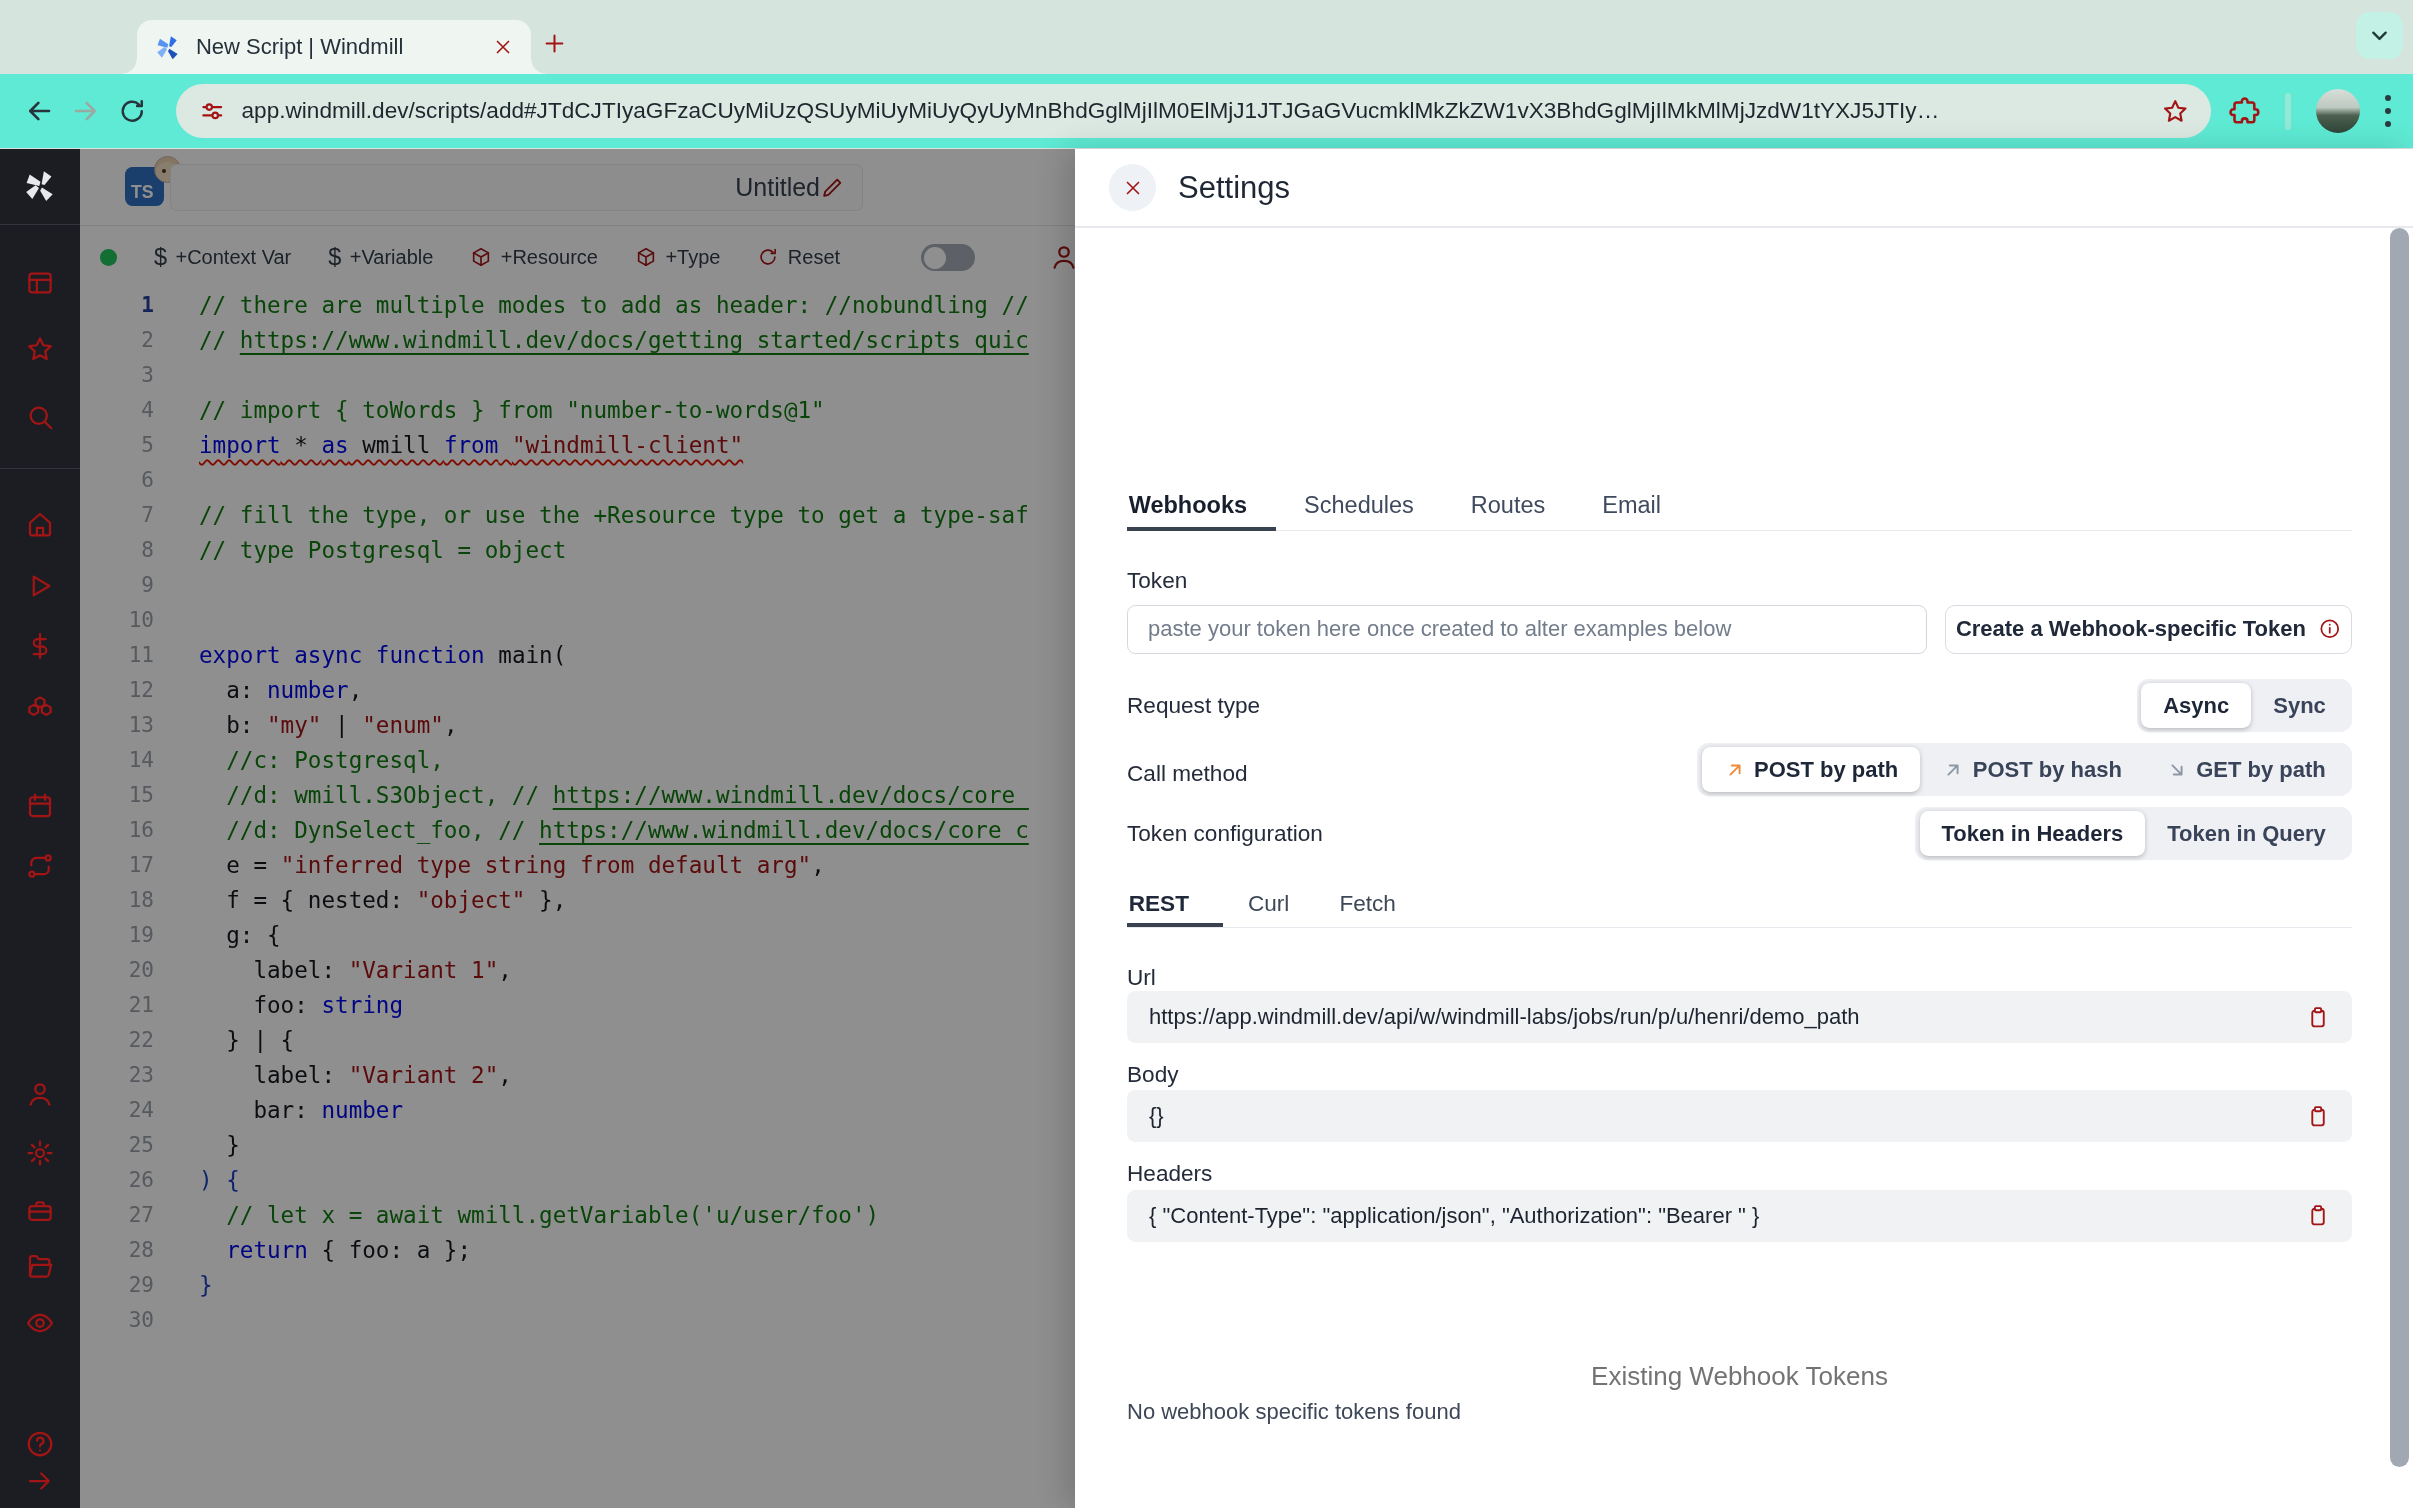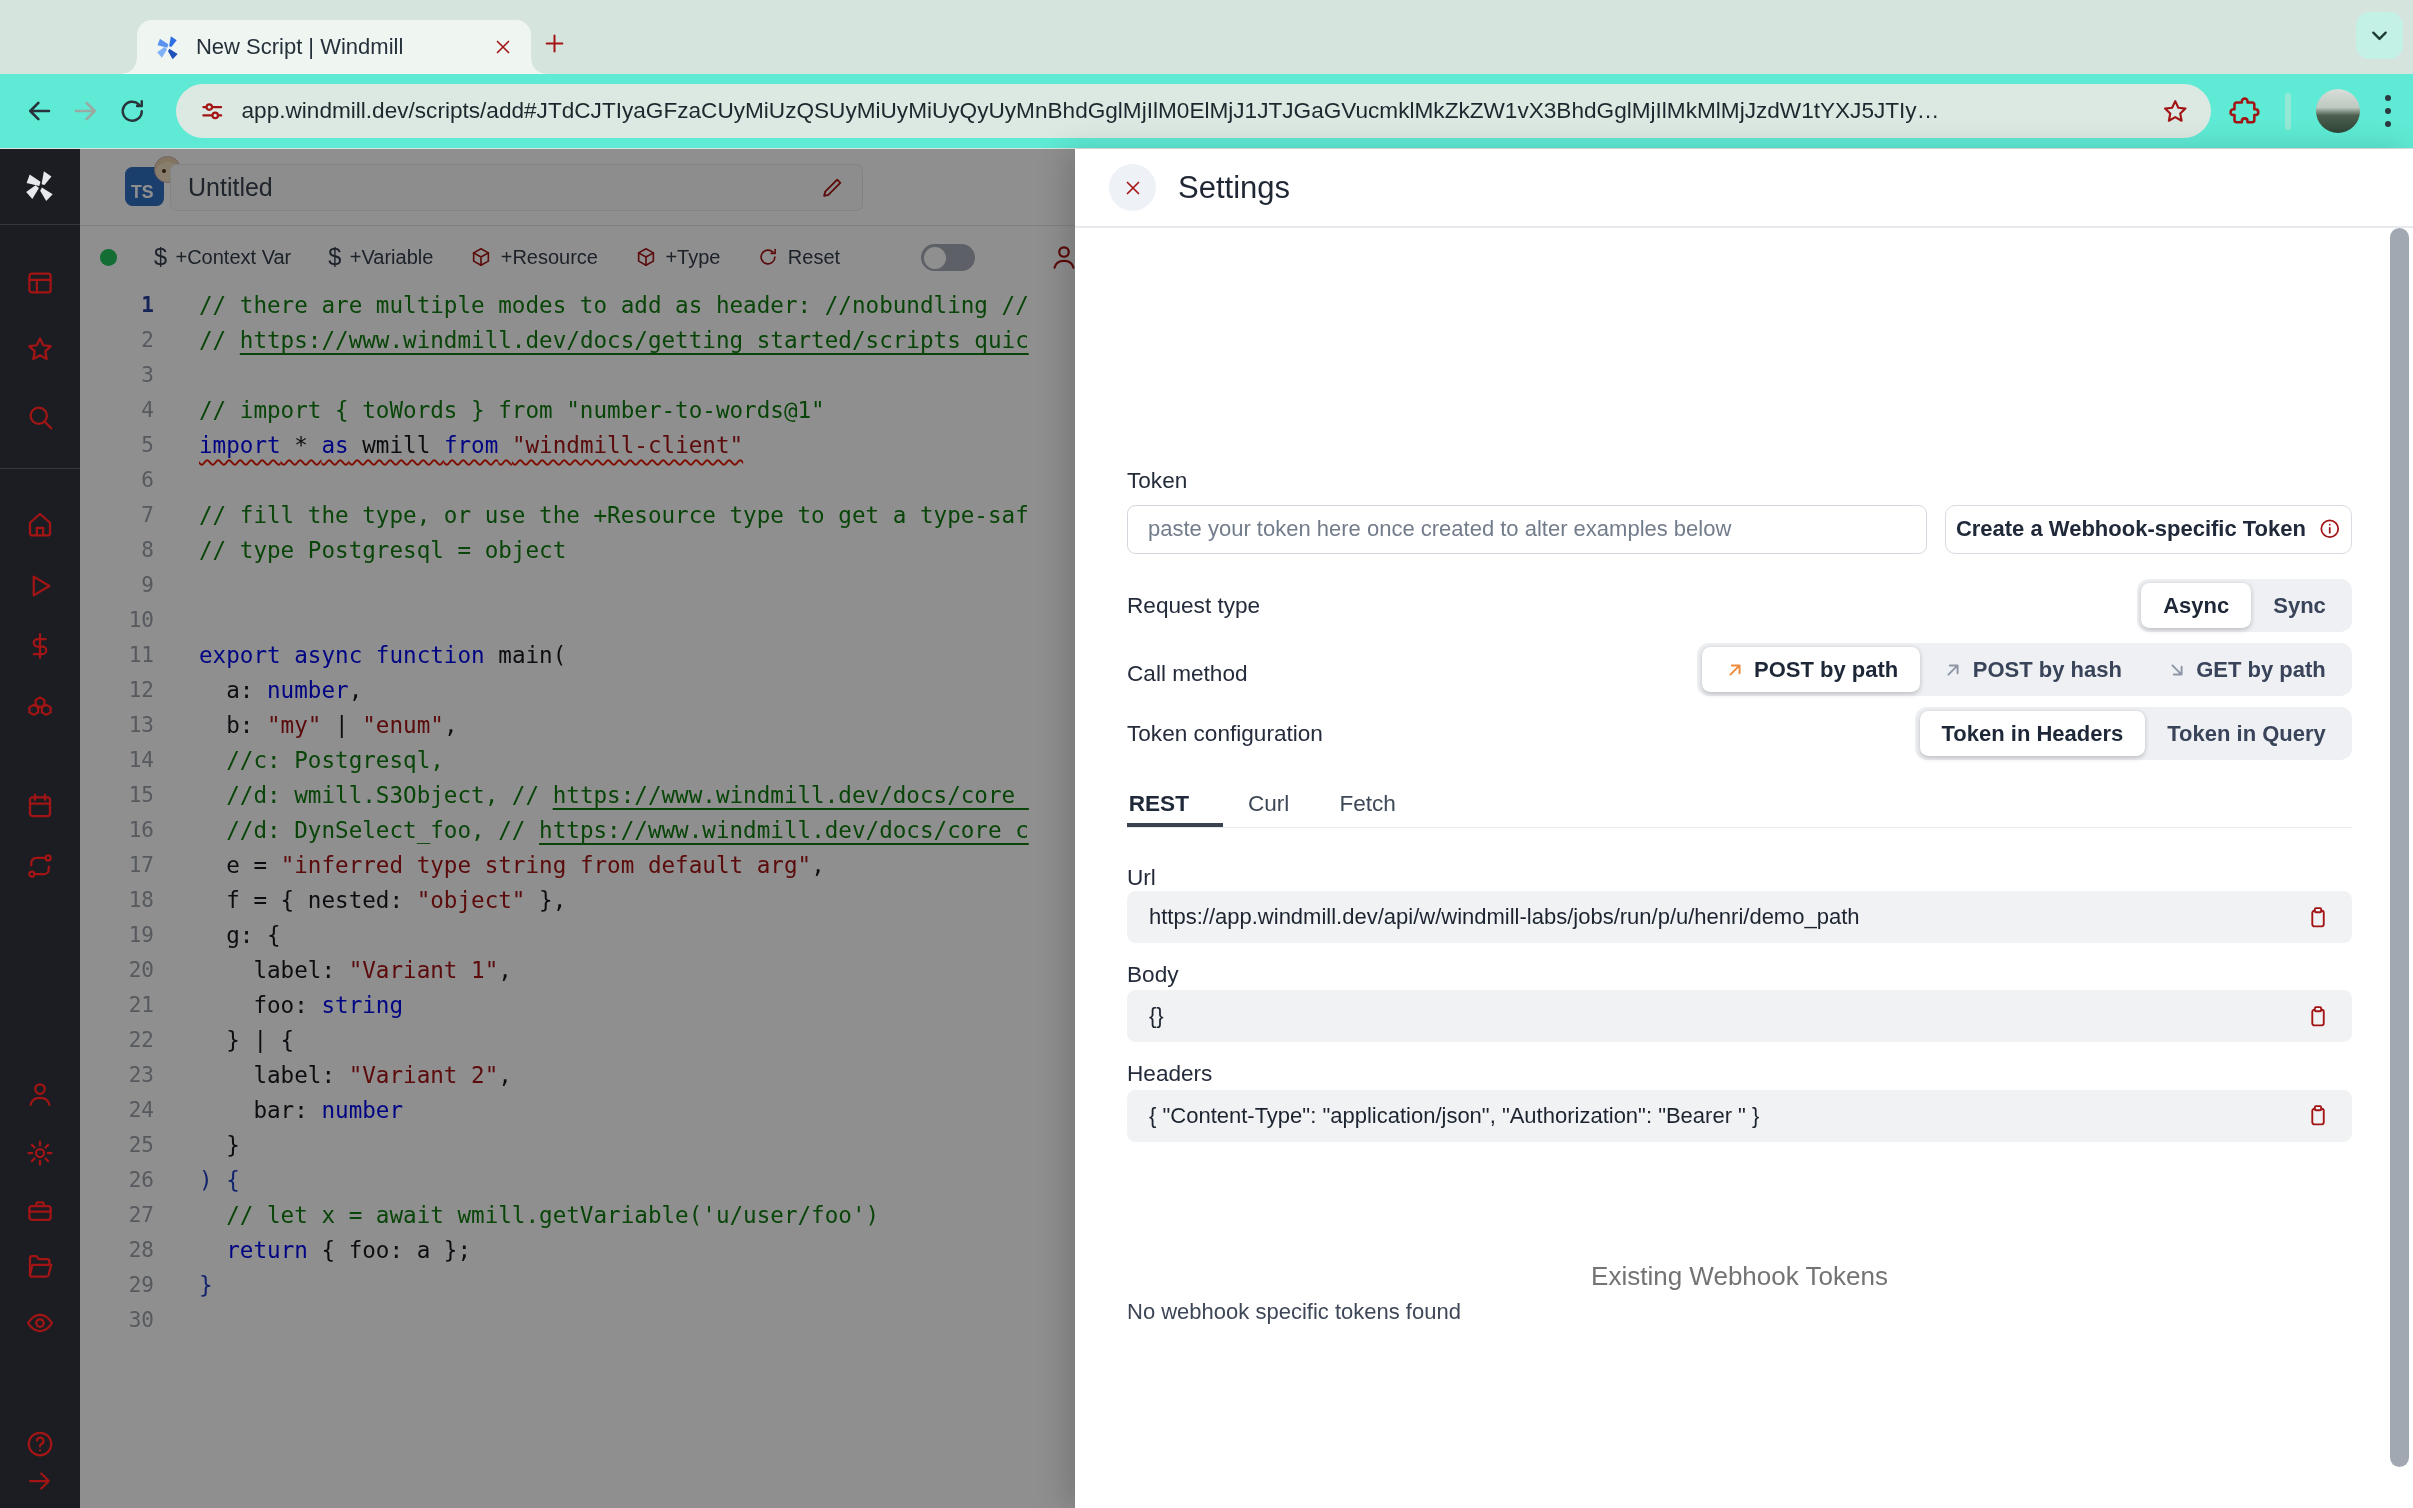--- a/index.html
+++ b/index.html
@@ -38,21 +38,21 @@
 
   
   .rail{position:absolute;left:0;top:0;width:80px;height:1359px;background:#1b1d23;z-index:6;}
   .ric{position:absolute;left:25px;width:30px;height:30px;color:#8a9099;}
   .rail .sep{position:absolute;left:0;width:80px;height:0.8px;background:#33363e;}
   .logo{position:absolute;left:22px;top:18.4px;width:37px;height:37px;color:#e7e9ec;}
 
   
   .editor{position:absolute;left:80px;top:0;width:995px;height:1359px;background:#ffffff;overflow:hidden;}
   .editor::after{content:"";position:absolute;inset:0;background:rgba(0,0,0,0.44);z-index:5;}
-  .ed-head{position:absolute;left:0;top:0;width:100%;height:77px;border-bottom:0.8px solid #e5e7eb;}
+  .ed-head{position:absolute;left:0;top:0;width:100%;height:77px;border-bottom:0.8px solid #e5e7eb;text-align:right;}
   .ts-badge{position:absolute;left:45px;top:18.4px;width:39px;height:39px;border-radius:7.5px;
       background:#3170c0;color:#fff;font-weight:bold;font-size:17.6px;display:flex;align-items:flex-end;
       justify-content:flex-start;padding:0 0 3.4px 5.9px;}
   .ts-emoji{position:absolute;left:74px;top:6.7px;width:27px;height:27px;border-radius:50%;
       background:radial-gradient(circle at 50% 72%,#f3e1c4 0 58%,#e8d2b0 59%);border:1.7px solid #caa;}
   .ts-emoji::before{content:"";position:absolute;left:6.7px;top:12.6px;width:4.2px;height:4.2px;border-radius:50%;
       background:#51351f;box-shadow:8.4px 0 0 #51351f;}
   .title-input{position:absolute;left:90px;top:15px;width:693px;height:47px;background:#fbfcfc;
       border:0.8px solid #e8eaed;border-radius:6.7px;display:flex;align-items:center;padding:0 17px;}
   .title-text{font-size:25px;color:#3a4350;flex:1;}
@@ -429,20 +429,26 @@
           <svg class="st" width="22" height="22" viewBox="0 0 24 24">
               <path d="M6 6l12 12M18 6L6 18"></path>
             </svg>
         </span>
         <span class="dr-title">Settings</span>
       </div>
       <div class="hr"></div>
       <div class="hr"></div>
 
       <div class="dr-content">
+        <div class="subtabs">
+          <span class="stab active">Webhooks</span>
+          <span class="stab">Schedules</span>
+          <span class="stab">Routes</span>
+          <span class="stab">Email</span>
+        </div>
 
         <div class="lbl">Token</div>
         <div class="token-row">
           <div class="token-input">paste your token here once created to alter examples below</div>
           <div class="create-btn">
             <span>Create a Webhook-specific Token</span>
             <span class="ic info">
                 <svg class="st" width="23.5" height="23.5" viewBox="0 0 24 24">
                   <circle cx="12" cy="12" r="8.6"></circle>
                   <path d="M12 11v5"></path>

